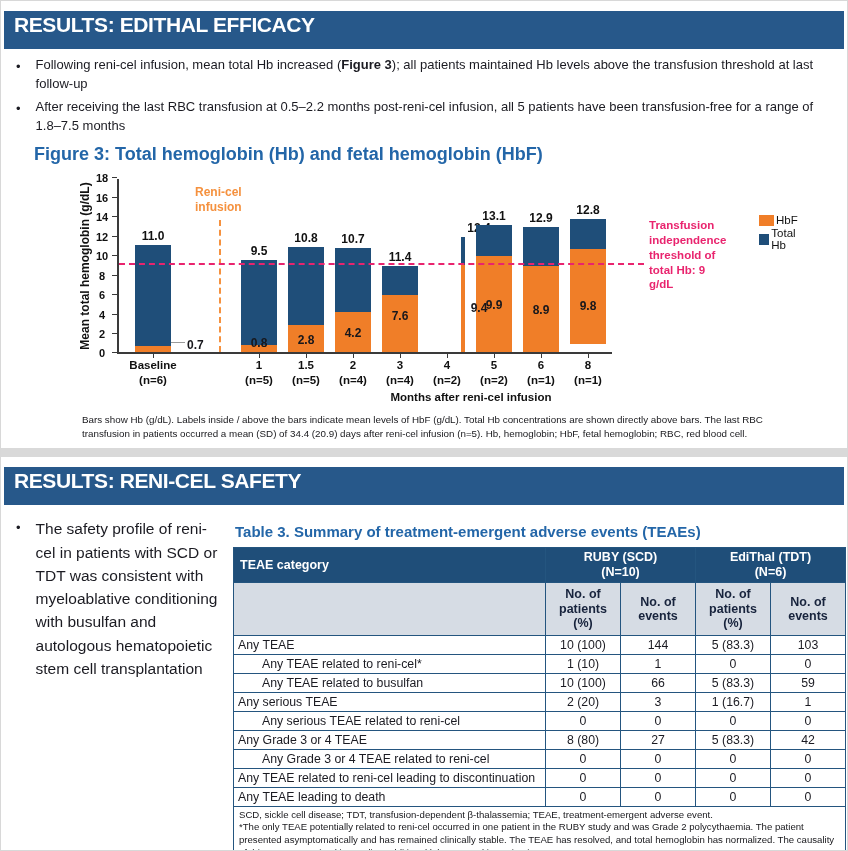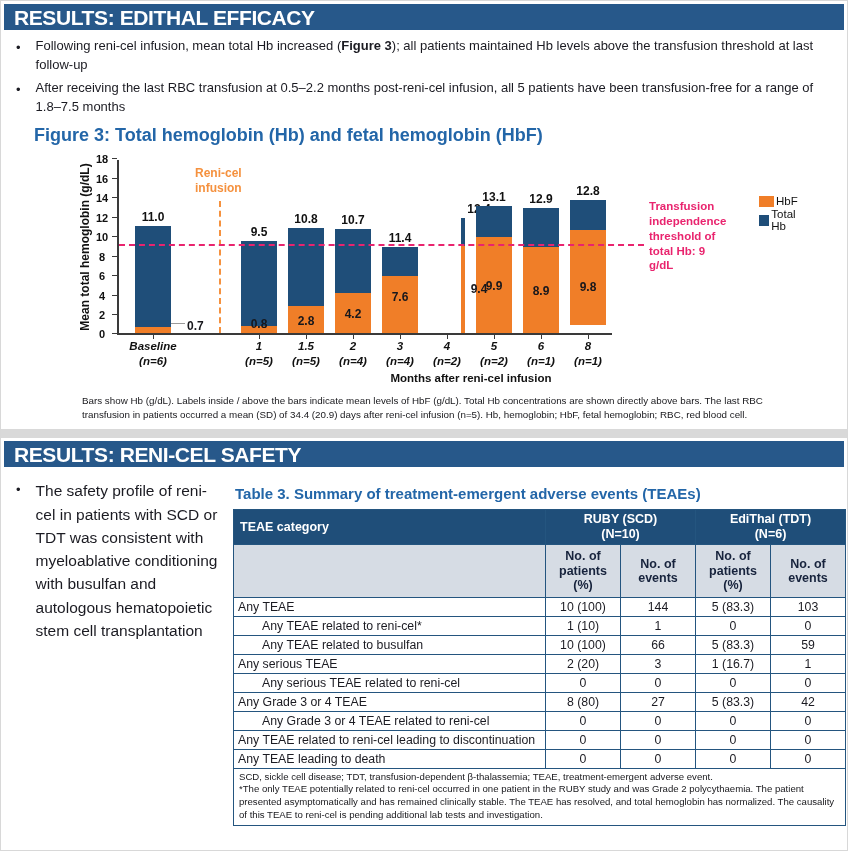--- a/index.html
+++ b/index.html
@@ -6,21 +6,21 @@
   html,body { width:848px; height:851px; }
   body {
     font-family:"Liberation Sans", sans-serif;
     background:#ffffff; color:#1b1b22;
     border:1px solid #d8d8d8;
     overflow:hidden;
   }
   .panel { padding:0 3px; }
   .banner {
     background:#27588A; color:#fff;
-    margin-top:3px; padding:2px 10px 0 10px;
+    margin-top:10px; padding:2px 10px 12px 10px;
   }
   .banner h1 { font-size:21px; font-weight:bold; letter-spacing:-0.4px; }
   .bullets { list-style:none; }
   .main-bullets { margin:7px 6px 0 10px; }
   .bullet { display:flex; font-size:13px; line-height:1.45; margin-bottom:4px; }
   .bullet::before { content:"\2022"; margin-right:15px; margin-left:2px; font-size:13px; line-height:1.7; }
   .btxt b { font-weight:bold; }
   .fig-title { color:#2366A8; font-size:18px; font-weight:bold; margin:9px 0 0 30px; }
 
   
@@ -48,21 +48,21 @@
     font-size:11.5px; line-height:1.3; white-space:pre-line;
   }
   .infusion-line { position:absolute; left:100px; bottom:0; height:132px; border-left:2px dashed #F5913E; }
   .infusion-label {
     position:absolute; left:76px; top:6px; color:#F5913E; font-weight:bold;
     font-size:12px; line-height:1.25; white-space:pre-line; text-align:left;
   }
   .legend { position:absolute; left:640px; top:35px; font-size:11.5px; color:#111; }
   .legend-item { display:flex; align-items:center; margin-bottom:1px; }
   .swatch { width:15px; height:11px; margin-right:2px; display:inline-block; }
-  .xcat { position:absolute; top:179px; transform:translateX(-50%); text-align:center; font-weight:bold; font-size:11.5px; line-height:1.3; white-space:nowrap; color:#111;font-style:italic; }
+  .xcat { position:absolute; top:179px; transform:translateX(-50%); text-align:center; font-weight:bold; font-size:11.5px; line-height:1.3; white-space:nowrap; color:#111; }
   .xtickmark { position:absolute; top:175px; height:4px; border-left:1.5px solid #3a3a3a; }
   .xaxis-title { position:absolute; left:352px; top:212px; transform:translateX(-50%); font-weight:bold; font-size:11.5px; white-space:nowrap; color:#111; }
   .chart-footnote { font-size:9.8px; line-height:1.38; margin:4px 0 8px 78px; width:726px; color:#18181c; }
 
   .divider { height:9px; background:#D9D9D9; margin-top:5px; }
 
   
   .s2-content { display:flex; padding:12px 3px 0 10px; }
   .s2-left { width:205px; flex:none; }
   .side-bullets .bullet { font-size:15.5px; line-height:1.5; }

